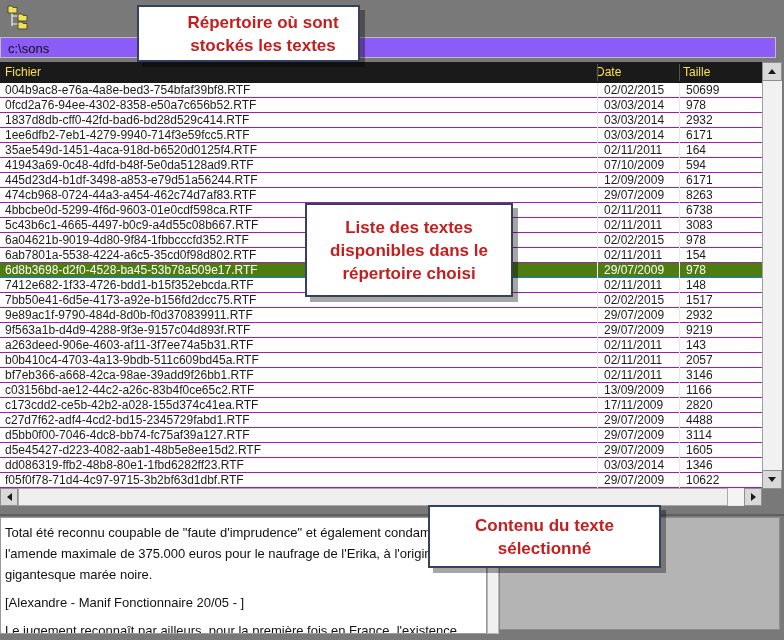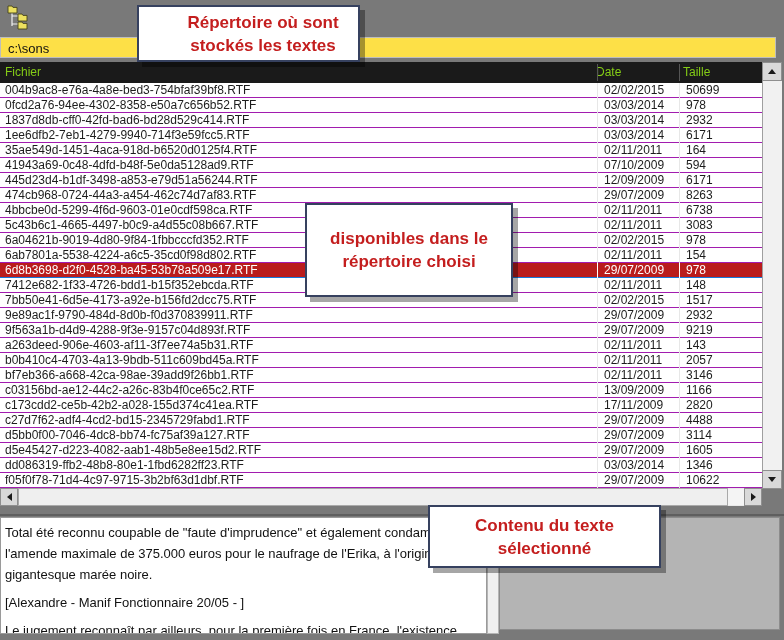--- a/index.html
+++ b/index.html
@@ -8,41 +8,41 @@
     position:relative; overflow:hidden;
     background:#797979;
     font-family:"Liberation Sans", sans-serif;
     -webkit-font-smoothing:antialiased;
   }
   
   .toolbar { position:absolute; left:0; top:0; width:784px; height:62px; background:#797979; }
   .tree-icon { position:absolute; left:7px; top:4px; width:24px; height:26px; }
   .pathbar {
     position:absolute; left:0; top:37px; width:776px; height:21px;
-    background:#fde047; color:#111; font-size:13px; line-height:21px;
+    background:#8b5cf6; color:#111; font-size:13px; line-height:21px;
     padding-left:7px; border:1px solid #bdbdbd;
   }
   
   .thead {
     position:absolute; left:0; top:62px; width:762px; height:38px;
-    background:#1a1a1a; color:#84cc16; font-size:12px; line-height:21px;
+    background:#1a1a1a; color:#fde047; font-size:12px; line-height:21px;
   }
   .thead .h-fichier { position:absolute; left:5px; }
   .thead .h-date    { position:absolute; left:596px; }
   .thead .h-taille  { position:absolute; left:683px; }
   .thead .hsep { position:absolute; top:2px; width:1px; height:17px; background:#555; }
   .rows { position:absolute; left:0; top:83px; width:762px; height:405px; background:#fff; overflow:hidden; }
   .frow { position:relative; width:762px; height:15px; border-bottom:1px solid #a21caf;
           font-size:12px; line-height:14px; color:#1c1c1c; white-space:nowrap; }
   .frow .c-name { position:absolute; left:5px; }
   .frow .c-date { position:absolute; left:604px; }
   .frow .c-size { position:absolute; left:686px; }
   .frow .sep { position:absolute; top:0; width:1px; height:15px; background:#e7e7e7; }
   .frow .s1 { left:597px; } .frow .s2 { left:679px; }
-  .frow.selected { background:#b91c1c; color:#fff; border-bottom-color:#1678d9; }
+  .frow.selected { background:#4d7c0f; color:#fff; border-bottom-color:#1678d9; }
   .frow.selected .sep { background:#ffffff; }
   
   .sb-btn {
     position:absolute; background:#d9d9d9; border:1px solid #8f8f8f;
     display:flex; align-items:center; justify-content:center;
   }
   .tri { width:0; height:0; }
   .tri-up    { border-left:4px solid transparent; border-right:4px solid transparent; border-bottom:5px solid #1a1a1a; }
   .tri-down  { border-left:4px solid transparent; border-right:4px solid transparent; border-top:5px solid #1a1a1a; }
   .tri-left  { border-top:4px solid transparent; border-bottom:4px solid transparent; border-right:5px solid #1a1a1a; }
@@ -328,19 +328,20 @@
   </div>
 </div>
 <div class="preview-sb"></div>
 <div class="side-panel"></div>
 
 <div class="callout callout-directory">
   <div class="cl">Répertoire où sont</div>
   <div class="cl">stockés les textes</div>
 </div>
 <div class="callout callout-list">
+  <div class="cl">Liste des textes</div>
   <div class="cl">disponibles dans le</div>
   <div class="cl">répertoire choisi</div>
 </div>
 <div class="callout callout-content">
   <div class="cl">Contenu du texte</div>
   <div class="cl">sélectionné</div>
 </div>
 
 </body></html>

